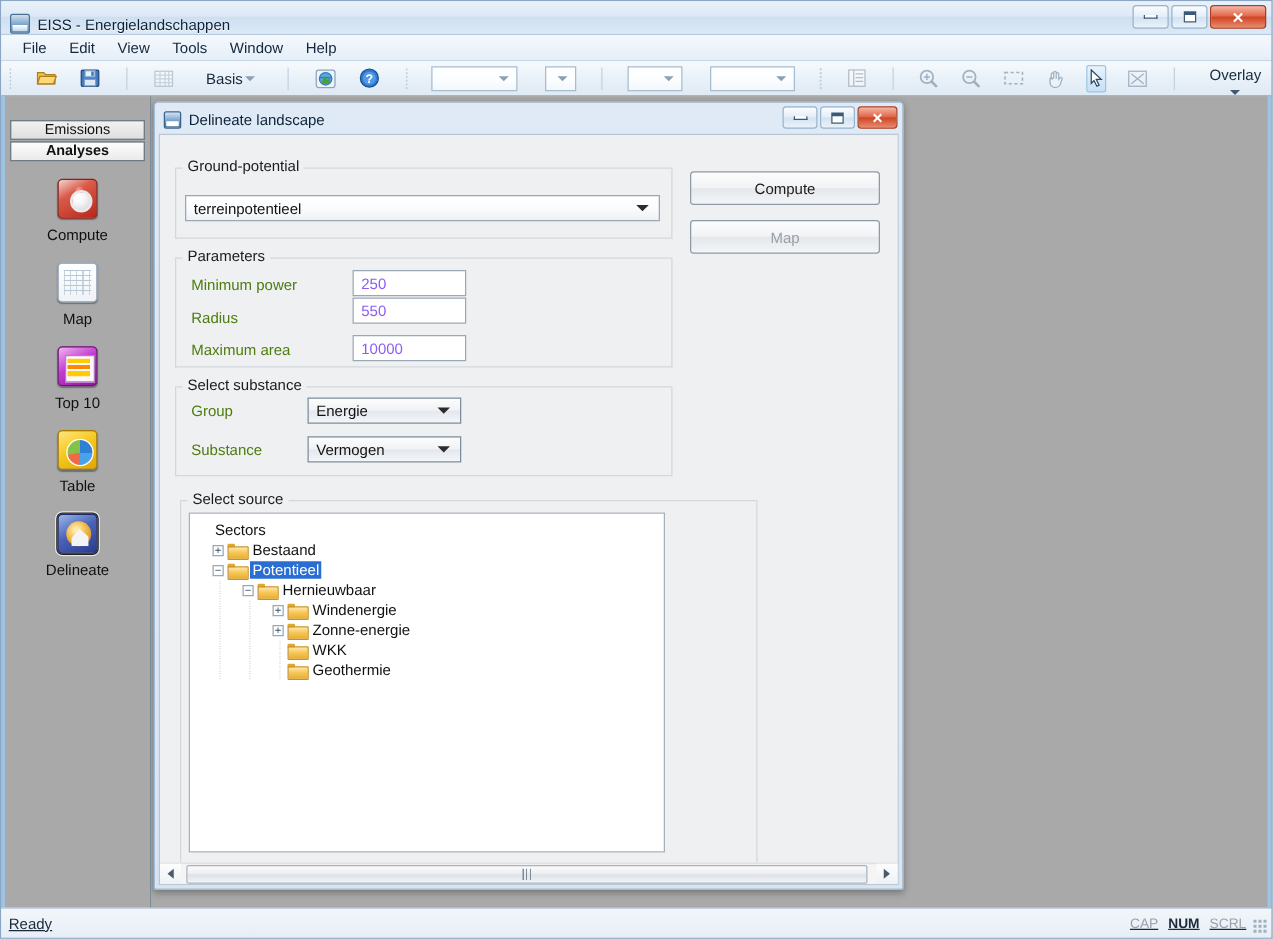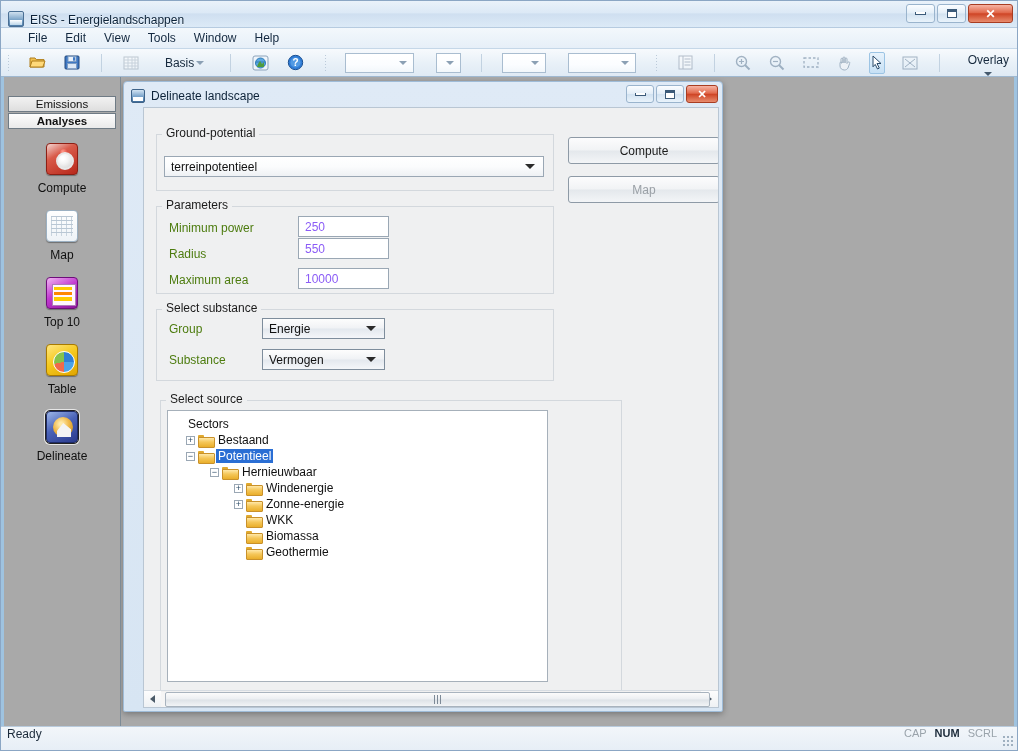--- a/index.html
+++ b/index.html
@@ -73,21 +73,21 @@
     font-weight: bold;
   }
   .glyph-min { display:block; width:11px; height:3px; border:1px solid #3b5a79; border-top:none; background:#fff; }
   .glyph-max { display:block; width:10px; height:9px; border:1px solid #3b5a79; border-top-width:3px; background:#fff; }
 
   
   #menubar {
     height: 21px;
     background: linear-gradient(180deg,#f3f8fc 0%, #e6eff8 100%);
     display: flex; align-items: center;
-    padding-left: 18px;
+    padding-left: 8px;
     flex: none;
     border-bottom: 1px solid #c5d7e8;
   }
   .menu-item {
     padding: 2px 9px;
     font-size: 12px;
     color: #13283f;
     cursor: default;
   }
 
@@ -249,21 +249,20 @@
     border-color:#a83d22; color:#fff; font-size:11px; font-weight:bold;
   }
 
   #dlg-body {
     flex: 1;
     background: #eef0f2;
     border: 1px solid #b9c6d3;
     position: relative;
     display:flex; flex-direction: column;
     min-height: 0;
-    margin-left: 16px;
   }
   #dlg-content {
     flex: 1;
     position: relative;
     overflow: hidden;
     background: #eff0f1;
   }
 
   
   .groupbox { position:absolute; border:1px solid #d3d8dd; border-top:none; }
@@ -366,23 +365,23 @@
     display:flex; align-items:center; justify-content:center;
   }
   .sb-grip { width:7px;height:9px;
     background-image: repeating-linear-gradient(90deg,#7d8a97 0 1px, transparent 1px 3px);}
 
   
   #statusbar {
     height: 24px; flex:none;
     background: linear-gradient(180deg,#f2f6fa 0%,#e7eef6 100%);
     border-top: 1px solid #b9cbdd;
-    display:flex; align-items:flex-start;
+    display:flex; align-items:center;
     padding: 0 6px;
-    font-size: 12px; color:#1b2a3a;
+    font-size: 12px; color:#1b2a3a;text-decoration:underline;
   }
   #statusbar .sb-right { margin-left:auto; display:flex; align-items:center; gap:8px; padding-right:14px; }
   .sb-ind { font-size:11px; color:#9aa3ab; }
   .sb-ind.on { color:#1b2a3a; font-weight:bold; }
   .resize-grip {
     position:absolute; right:3px; bottom:3px; width:12px; height:12px;
     background-image: radial-gradient(#9fb0c0 40%, transparent 42%);
     background-size:4px 4px;
   }
 </style>
@@ -680,30 +679,20 @@
                     <span class="tspacer"></span>
                     <span class="tdots"></span>
                     <span class="tspacer"></span>
                     <span class="tdots"></span>
                     <span class="tspacer"></span>
                     <span class="tdots"></span>
                     <span class="folder"></span>
                     <span class="tlabel">WKK</span>
                   </div>
 
-                  <div class="tnode">
-                    <span class="tspacer"></span>
-                    <span class="tdots"></span>
-                    <span class="tspacer"></span>
-                    <span class="tdots"></span>
-                    <span class="tspacer"></span>
-                    <span class="tdots"></span>
-                    <span class="folder"></span>
-                    <span class="tlabel">Biomassa</span>
-                  </div>
 
                   <div class="tnode">
                     <span class="tspacer"></span>
                     <span class="tdots"></span>
                     <span class="tspacer"></span>
                     <span class="tdots"></span>
                     <span class="tspacer"></span>
                     <span class="tdots"></span>
                     <span class="folder"></span>
                     <span class="tlabel">Geothermie</span>

